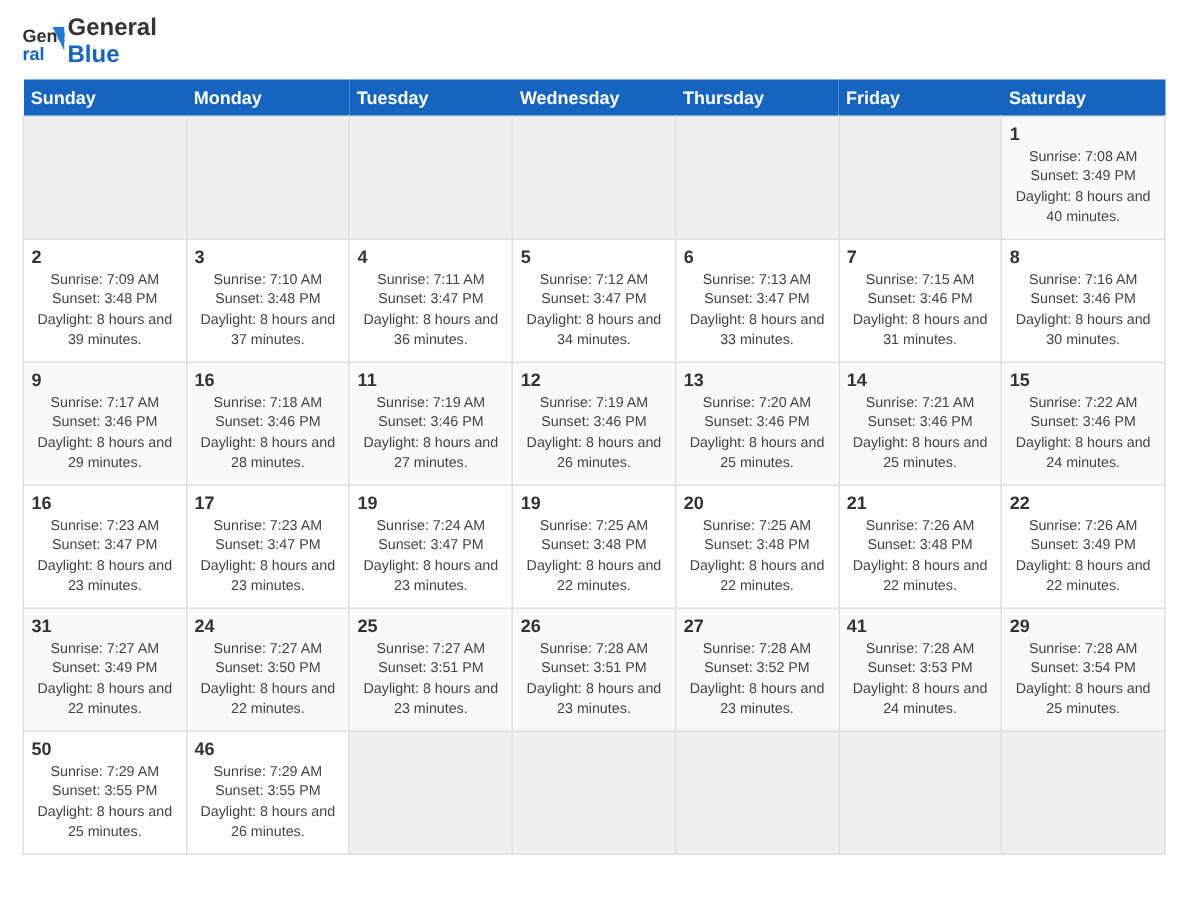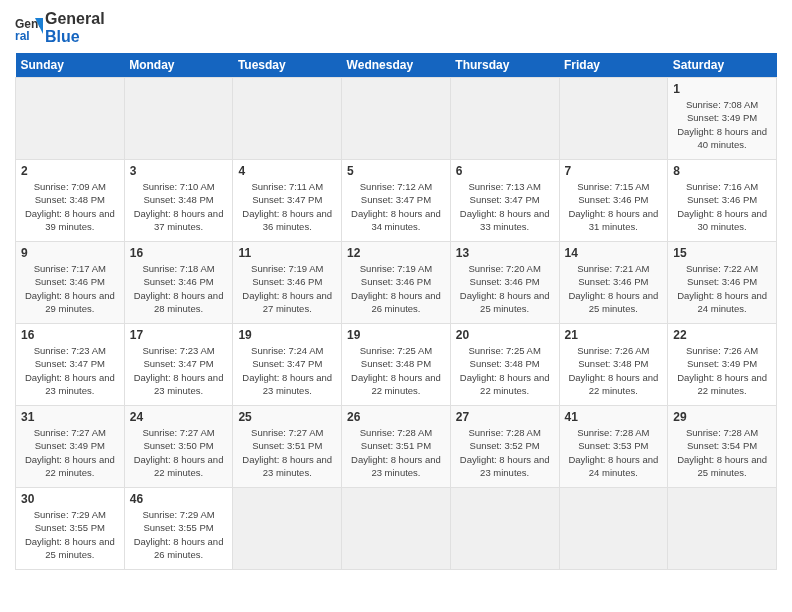--- a/index.html
+++ b/index.html
@@ -252,21 +252,21 @@
             <span class="day-num">41</span>
             <div class="day-info">Sunrise: 7:28 AM<br>Sunset: 3:53 PM<br>Daylight: 8 hours and 24 minutes.</div>
           </td>
           <td>
             <span class="day-num">29</span>
             <div class="day-info">Sunrise: 7:28 AM<br>Sunset: 3:54 PM<br>Daylight: 8 hours and 25 minutes.</div>
           </td>
         </tr>
         <tr>
           <td>
-            <span class="day-num">30</span>
+            <span class="day-num">50</span>
             <div class="day-info">Sunrise: 7:29 AM<br>Sunset: 3:55 PM<br>Daylight: 8 hours and 25 minutes.</div>
           </td>
           <td>
             <span class="day-num">46</span>
             <div class="day-info">Sunrise: 7:29 AM<br>Sunset: 3:55 PM<br>Daylight: 8 hours and 26 minutes.</div>
           </td>
           <td class="empty"></td>
           <td class="empty"></td>
           <td class="empty"></td>
           <td class="empty"></td>

